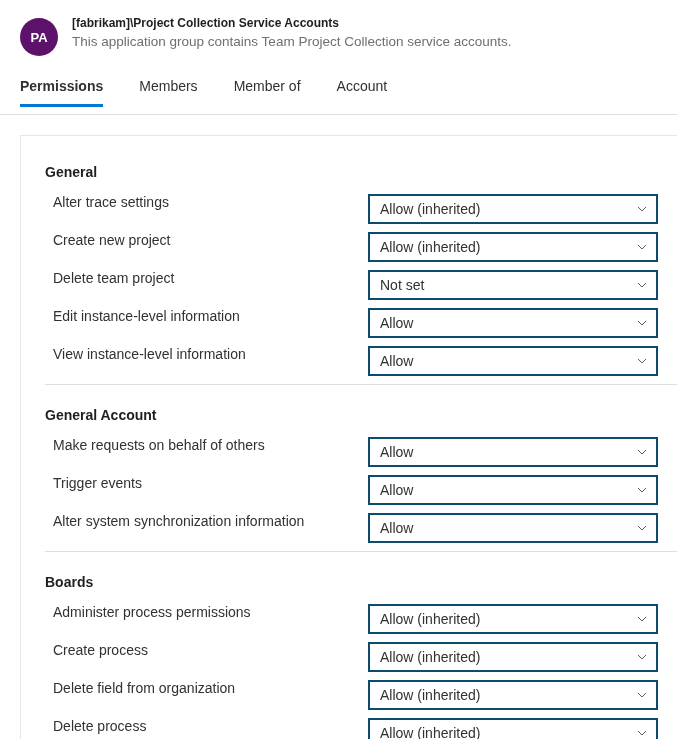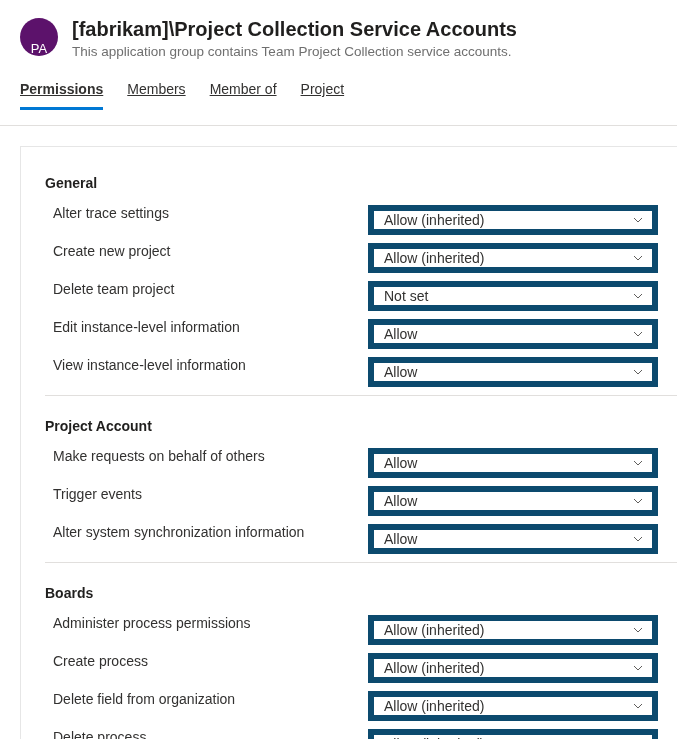--- a/index.html
+++ b/index.html
@@ -17,45 +17,44 @@
     padding: 16px 20px 8px 20px;
     gap: 14px;
   }
   .avatar {
     width: 38px;
     height: 38px;
     border-radius: 50%;
     background: #5c126b;
     color: #fff;
     display: flex;
-    align-items: flex-end;
+    align-items: center;
     justify-content: center;
     font-size: 13px;
-    font-weight: 400;
+    font-weight: 700;
     flex-shrink: 0;
     margin-top: 2px;
   }
   .title-block { flex: 1; }
   .page-title {
-    font-size: 20px;
+    font-size: 12px;
     font-weight: 600;
     color: #201f1e;
     line-height: 1.3;
   }
   .page-subtitle {
     font-size: 13.5px;
     color: #6f6f6f;
     margin-top: 2px;
   }
   .tabs {
     display: flex;
-    gap: 24px;
-    padding: 8px 20px 16px 20px;
+    gap: 36px;
+    padding: 8px 20px 8px 20px;
     border-bottom: 1px solid #e1dfdd;
-    text-decoration: underline;
   }
   .tab {
     padding: 6px 0 10px 0;
     font-size: 14px;
     color: #323130;
     cursor: pointer;
     border-bottom: 3px solid transparent;
     margin-bottom: -1px;
   }
   .tab.active {
@@ -93,21 +92,21 @@
     font-size: 14px;
     color: #323130;
   }
   .perm-select {
     flex: 0 0 290px;
     position: relative;
   }
   .select-box {
     width: 100%;
     height: 30px;
-    border: 6px solid #0c4a6e;
+    border: 2px solid #0c4a6e;
     background: #fff;
     padding: 0 30px 0 10px;
     font-size: 14px;
     color: #323130;
     display: flex;
     align-items: center;
     cursor: pointer;
     position: relative;
   }
   .select-box .chev {
@@ -142,21 +141,21 @@
   <div class="title-block">
     <div class="page-title">[fabrikam]\Project Collection Service Accounts</div>
     <div class="page-subtitle">This application group contains Team Project Collection service accounts.</div>
   </div>
 </div>
 
 <div class="tabs" id="tabs">
     <div class="tab active">Permissions</div>
     <div class="tab">Members</div>
     <div class="tab">Member of</div>
-    <div class="tab">Project</div>
+    <div class="tab">Account</div>
   </div>
 
 <div class="content" id="content">
     <div class="section">
       <div class="section-title">General</div>
       <div class="perm-row">
         <div class="perm-label">Alter trace settings</div>
         <div class="perm-select">
           <div class="select-box">
             <span>Allow (inherited)</span>
@@ -233,21 +232,21 @@
                 <path d="M2 4 L6 8 L10 4" stroke="#605e5c" stroke-width="1" fill="none"></path>
               </svg>
             </span>
           </div>
         </div>
         <span class="info-placeholder"></span>
       </div>
       <hr>
     </div>
     <div class="section">
-      <div class="section-title">Project Account</div>
+      <div class="section-title">General Account</div>
       <div class="perm-row">
         <div class="perm-label">Make requests on behalf of others</div>
         <div class="perm-select">
           <div class="select-box">
             <span>Allow</span>
             <span class="chev">
               <svg width="12" height="12" viewBox="0 0 12 12">
                 <path d="M2 4 L6 8 L10 4" stroke="#605e5c" stroke-width="1" fill="none"></path>
               </svg>
             </span>

